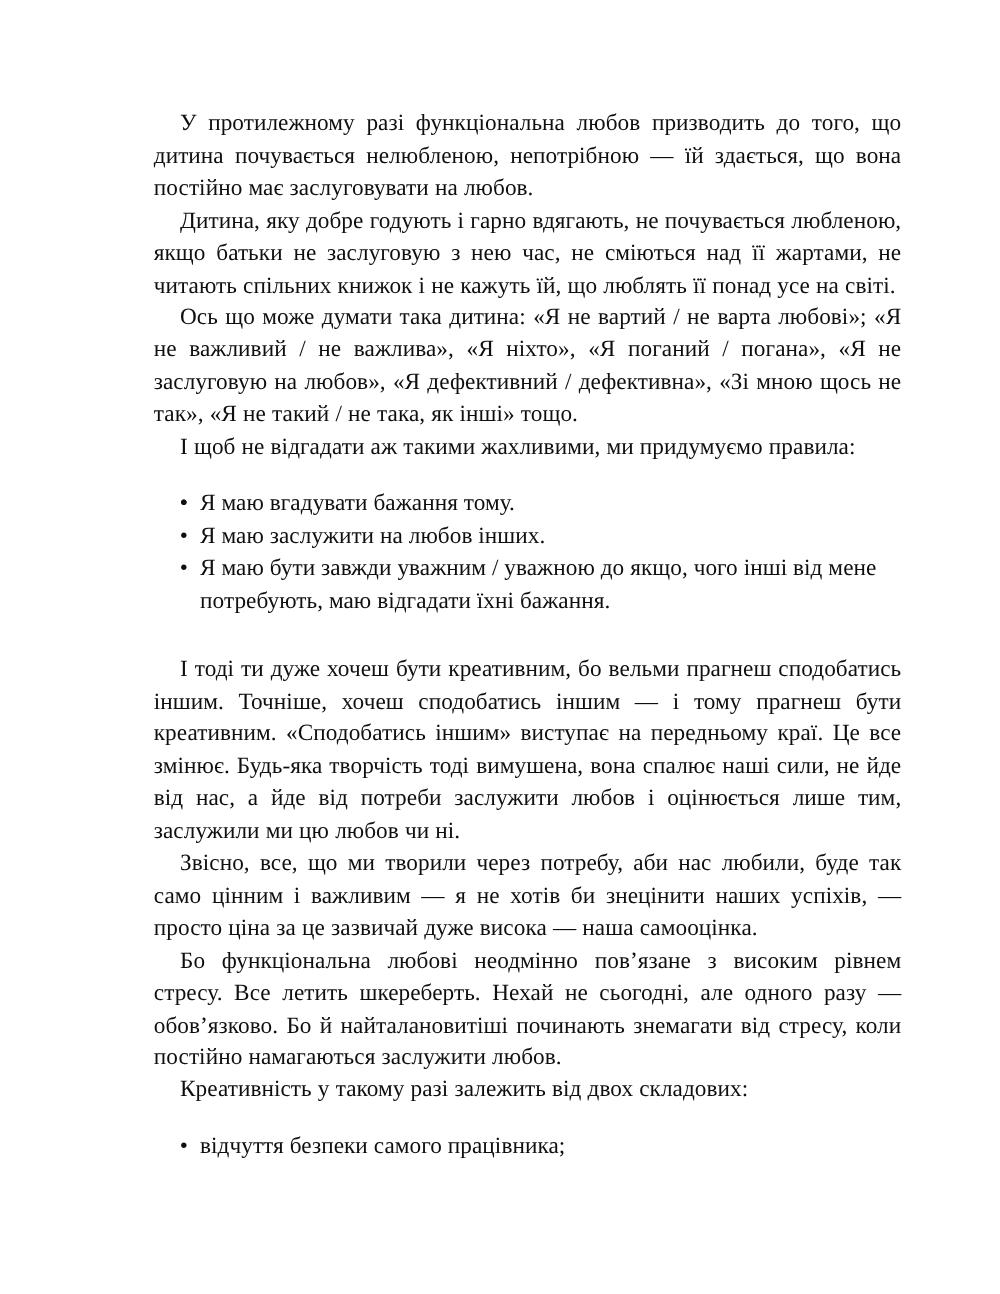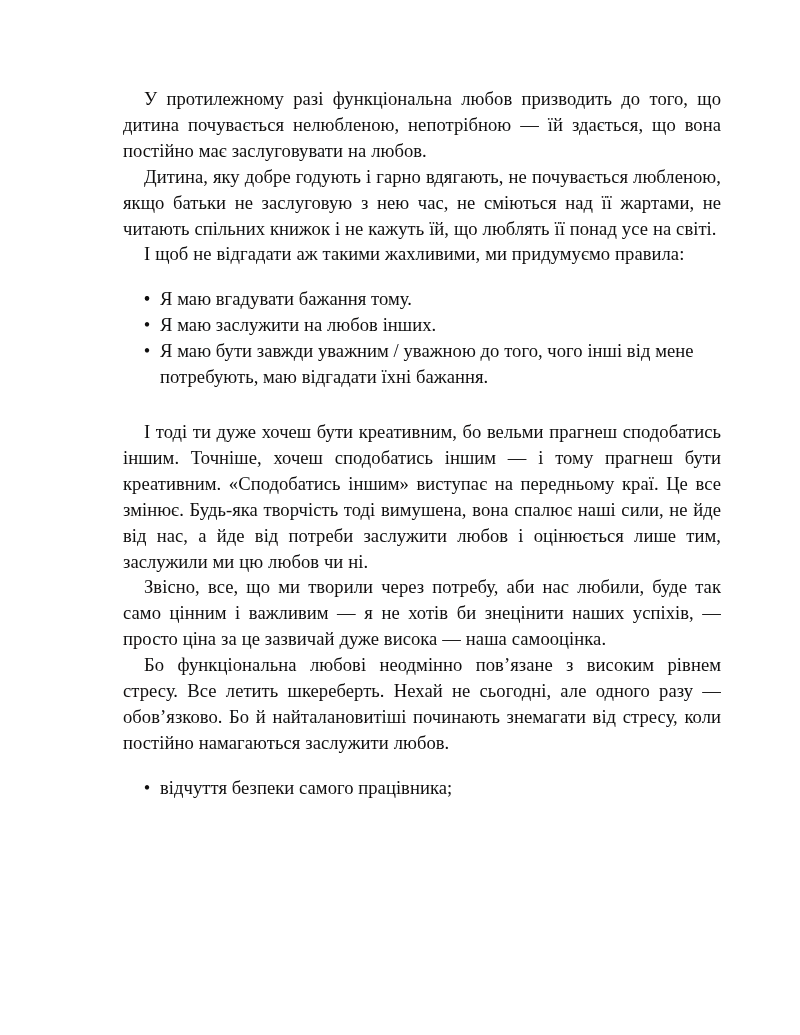--- a/index.html
+++ b/index.html
@@ -75,51 +75,53 @@
 </head>
 <body style="background: rgb(255, 255, 255); color: rgb(16, 15, 15);">
 
 <div class="page" style="background: rgb(255, 255, 255);">
   <div class="text-column">
 
     <p class="para">У протилежному разі функціональна любов призводить до того, що дитина почувається нелюбленою, непотрібною — їй здається, що вона постійно має заслуговувати на любов.</p>
 
     <p class="para">Дитина, яку добре годують і гарно вдягають, не почувається любленою, якщо батьки не заслуговую з нею час, не сміються над її жартами, не читають спільних книжок і не кажуть їй, що люблять її понад усе на світі.</p>
 
+    <p class="para">Ось що може думати така дитина: «Я не вартий / не варта любові»; «Я не важливий / не важлива», «Я ніхто», «Я поганий / погана», «Я не заслуговую на любов», «Я дефективний / дефективна», «Зі мною щось не так», «Я не такий / не така, як інші» тощо.</p>
 
     <p class="para">І щоб не відгадати аж такими жахливими, ми придумуємо правила:</p>
 
     <div class="spacer-before-list"></div>
 
     <ul class="bullets">
       <li>
         <span class="bullet-dot">•</span>
       </li>
       <li>
         <span class="bullet-dot">•</span>
         <span>Я маю вгадувати бажання тому.</span>
       </li>
       <li>
         <span class="bullet-dot">•</span>
         <span>Я маю заслужити на любов інших.</span>
       </li>
       <li>
         <span class="bullet-dot">•</span>
-        <span>Я маю бути завжди уважним / уважною до того, чого інші від мене потребують, маю відгадати їхні бажання.</span>
+        <span>Я маю бути завжди уважним / уважною до якщо, чого інші від мене потребують, маю відгадати їхні бажання.</span>
       </li>
     </ul>
 
     <div class="spacer-after-list"></div>
 
     <p class="para">І тоді ти дуже хочеш бути креативним, бо вельми прагнеш сподобатись іншим. Точніше, хочеш сподобатись іншим — і тому прагнеш бути креативним. «Сподобатись іншим» виступає на передньому краї. Це все змінює. Будь-яка творчість тоді вимушена, вона спалює наші сили, не йде від нас, а йде від потреби заслужити любов і оцінюється лише тим, заслужили ми цю любов чи ні.</p>
 
     <p class="para">Звісно, все, що ми творили через потребу, аби нас любили, буде так само цінним і важливим — я не хотів би знецінити наших успіхів, — просто ціна за це зазвичай дуже висока — наша самооцінка.</p>
 
     <p class="para">Бо функціональна любові неодмінно пов’язане з високим рівнем стресу. Все летить шкереберть. Нехай не сьогодні, але одного разу — обов’язково. Бо й найталановитіші починають знемагати від стресу, коли постійно намагаються заслужити любов.</p>
 
+    <p class="para">Креативність у такому разі залежить від двох складових:</p>
 
     <div class="spacer-before-list"></div>
 
     <ul class="bullets">
       <li>
         <span class="bullet-dot">•</span>
         <span>відчуття безпеки самого працівника;</span>
       </li>
     </ul>
 

